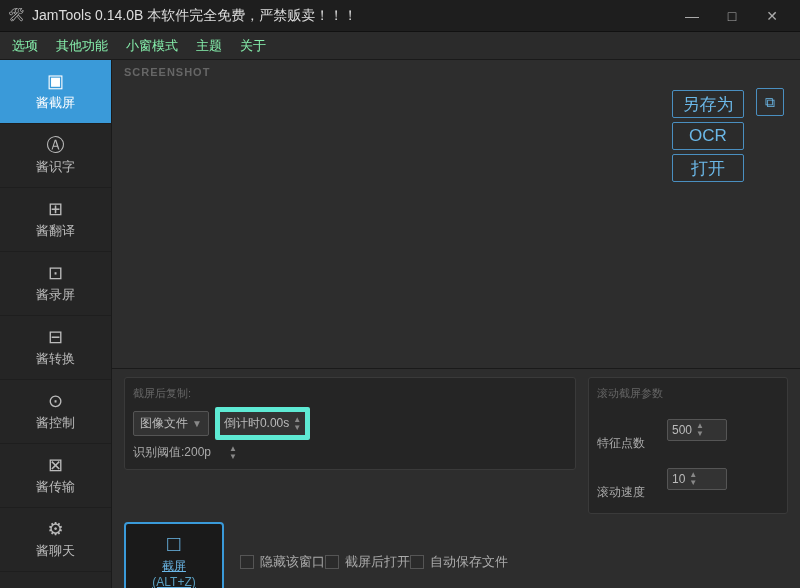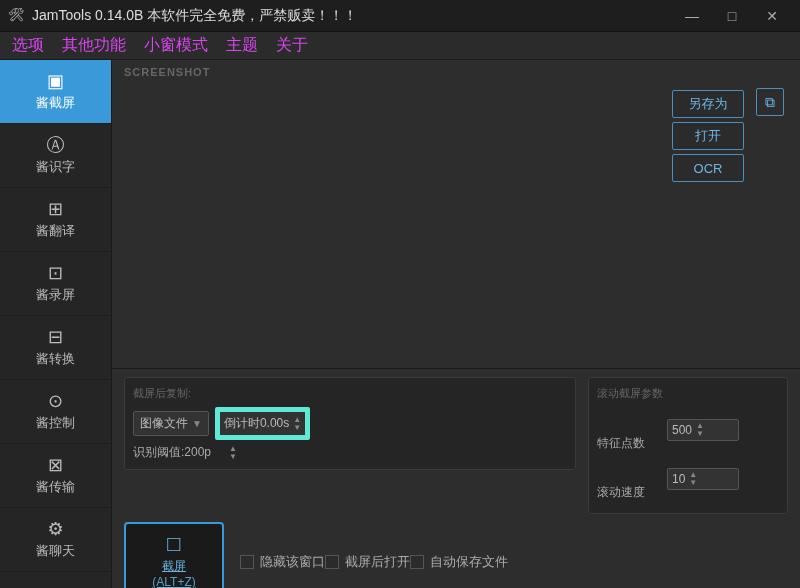--- a/index.html
+++ b/index.html
@@ -59,23 +59,23 @@
       background: #2b2b2b;
       height: 28px;
       display: flex;
       align-items: center;
       padding: 0 4px;
       gap: 2px;
       border-bottom: 1px solid #1a1a1a;
     }
     .menu-item {
       padding: 3px 8px;
-      color: #d946ef;
-      cursor: pointer;
-      font-size: 16px;
+      color: #86efac;
+      cursor: pointer;
+      font-size: 13px;
       border-radius: 2px;
     }
 
     
     .main-layout {
       display: flex;
       height: calc(588px - 32px - 28px);
     }
 
     
@@ -141,21 +141,21 @@
       display: flex;
       flex-direction: column;
       gap: 4px;
     }
     .action-btn {
       width: 72px;
       height: 28px;
       background: #2b2b2b;
       border: 1px solid #4a8fc0;
       color: #6bb8e8;
-      font-size: 13px;
+      font-size: 17px;
       cursor: pointer;
       border-radius: 2px;
       font-family: 'Microsoft YaHei', sans-serif;
     }
 
     
     .clipboard-icon {
       position: absolute;
       top: 6px;
       right: 8px;
@@ -286,21 +286,21 @@
     .param-spinner {
       background: #333;
       border: 1px solid #555;
       color: #bbb;
       font-size: 12px;
       padding: 2px 4px;
       border-radius: 2px;
       display: flex;
       align-items: center;
       gap: 2px;
-      width: 72px;
+      width: 60px;
     }
 
     
     .bottom-row2 {
       display: flex;
       gap: 16px;
       align-items: center;
     }
 
     .capture-button {
@@ -411,22 +411,22 @@
   </div>
 
   <div class="content-area">
 
     <div class="screenshot-label">SCREENSHOT</div>
 
     <div class="preview-area">
 
       <div class="action-buttons">
         <button class="action-btn">另存为</button>
+        <button class="action-btn">OCR</button>
         <button class="action-btn">打开</button>
-        <button class="action-btn">OCR</button>
       </div>
 
       <div class="clipboard-icon">⧉</div>
     </div>
 
     <div class="bottom-panel">
 
       <div class="bottom-row1">
 
         <div class="options-group">

